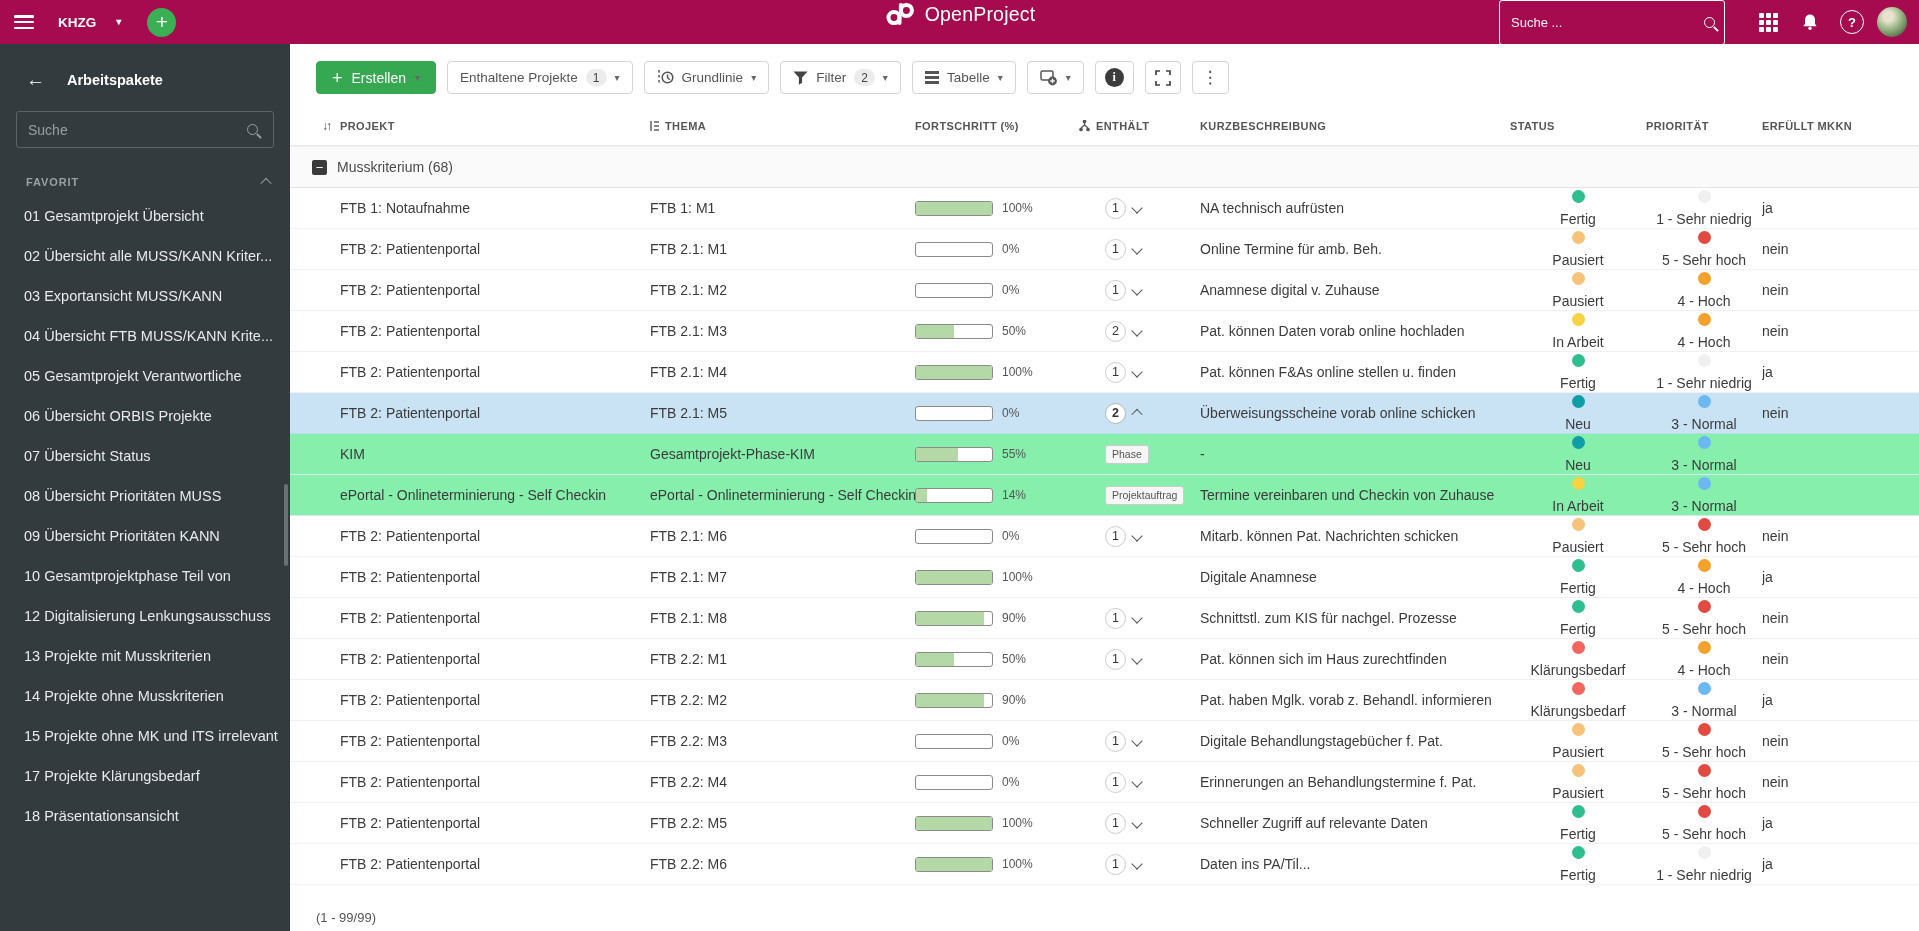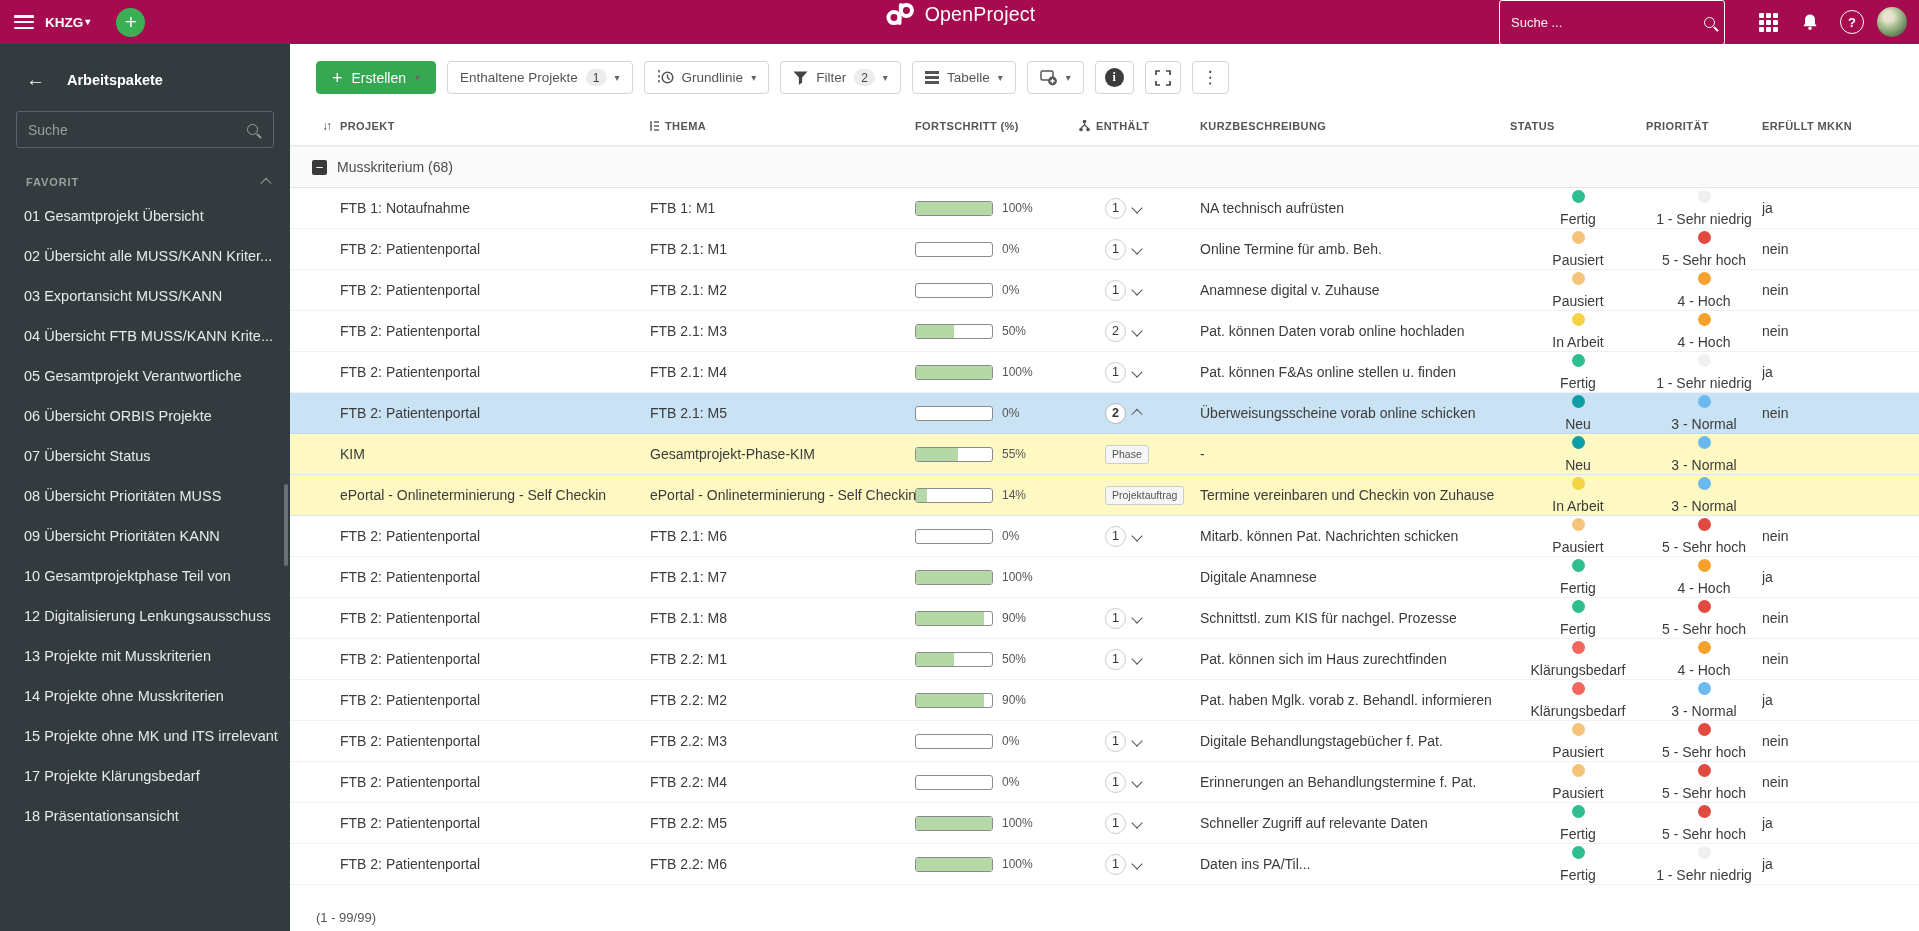--- a/index.html
+++ b/index.html
@@ -3,21 +3,21 @@
 <meta charset="utf-8">
 <style>
   html,body{margin:0;padding:0;}
   body{width:1919px;height:931px;overflow:hidden;position:relative;background:#fff;
        font-family:"Liberation Sans",sans-serif;-webkit-font-smoothing:antialiased;}
 
   
   .topbar{height:44px;background:#a50b4e;display:flex;align-items:center;color:#fff;position:relative;z-index:5;}
   .burger{width:20px;height:14px;display:flex;flex-direction:column;justify-content:space-between;margin-left:14px;cursor:pointer;}
   .burger span{display:block;height:2.5px;background:#fff;border-radius:1px;}
-  .proj-sel{display:flex;align-items:center;gap:2px;margin-left:11px;font-size:13.5px;font-weight:700;cursor:pointer;}
+  .proj-sel{display:flex;align-items:center;gap:20px;margin-left:24px;font-size:13.5px;font-weight:700;cursor:pointer;}
   .caret{font-size:10px;line-height:1;}
   .plus-btn{width:29px;height:29px;border-radius:50%;background:#3aaf54;display:flex;align-items:center;justify-content:center;
             font-size:21px;font-weight:400;margin-left:26px;cursor:pointer;}
   .logo{position:absolute;left:50%;top:0;height:28px;transform:translateX(-50%);display:flex;align-items:center;gap:9px;font-size:19.5px;letter-spacing:.2px;}
   .top-right{margin-left:auto;display:flex;align-items:center;padding-right:12px;}
   .top-search{width:206px;height:27px;border:1.5px solid #fff;border-radius:3px;display:flex;align-items:center;padding:8px 9px;margin-right:22px;}
   .top-search input{flex:1;background:transparent;border:none;outline:none;color:#fff;font-size:13px;font-family:inherit;}
   .top-search input::placeholder{color:#fff;opacity:.95;}
   .mag{position:relative;width:9px;height:9px;border:1.8px solid currentColor;border-radius:50%;flex:none;}
   .mag::after{content:"";position:absolute;width:6px;height:1.8px;background:currentColor;transform:rotate(45deg);right:-5px;bottom:-3px;}
@@ -71,21 +71,21 @@
   .table-head .cell{display:flex;align-items:center;gap:6px;white-space:nowrap;cursor:pointer;}
   .table-head .gutter{justify-content:flex-end;padding-right:10px;font-size:12px;letter-spacing:-2px;color:#444;cursor:default;}
   .group-row{display:flex;align-items:center;gap:10px;height:40px;background:#fafafa;border-bottom:1px solid #e4e4e4;
              border-top:1px solid #f0f0f0;padding-left:22px;font-size:14px;color:#4a4a4a;}
   .collapse-box{width:15px;height:15px;border-radius:2px;background:#3a3a3a;color:#fff;display:flex;align-items:center;justify-content:center;
                 font-size:13px;line-height:1;cursor:pointer;}
   .rows-viewport{height:706px;overflow:hidden;}
   .row{height:40px;align-items:center;border-bottom:1px solid #f1f1f1;font-size:14px;color:#3b3b3b;cursor:pointer;}
   .row .cell{white-space:nowrap;overflow:hidden;}
   .row.selected{background:#c9e2f4;border-color:#bcd9ee;}
-  .row.child{background:#fef9c3;border-color:#d5e7f3;}
+  .row.child{background:#86efac;border-color:#d5e7f3;}
   .c-progress{display:flex;align-items:center;gap:9px;}
   .bar{width:78px;height:15px;box-sizing:border-box;border:1px solid #8b8b8b;border-radius:3px;background:#fff;overflow:hidden;flex:none;}
   .bar-fill{display:block;height:100%;background:#b4d9a6;}
   .c-progress-label{font-size:12px;color:#555;}
   .c-contains{display:flex;align-items:center;gap:7px;padding-left:26px;color:#555;}
   .num-badge{min-width:21px;height:21px;box-sizing:border-box;border:1px solid #ccc;border-radius:50%;background:#fff;
              display:flex;align-items:center;justify-content:center;font-size:12.5px;color:#333;padding:0 4px;}
   .row.selected .num-badge{font-weight:700;border-color:#b5b5b5;}
   .chip{font-size:10.5px;color:#555;border:1px solid #ccc;border-radius:3px;background:#f6f6f6;padding:2.5px 6px;}
   .c-status,.c-priority{display:flex;align-items:center;gap:8px;flex-direction:column;}

